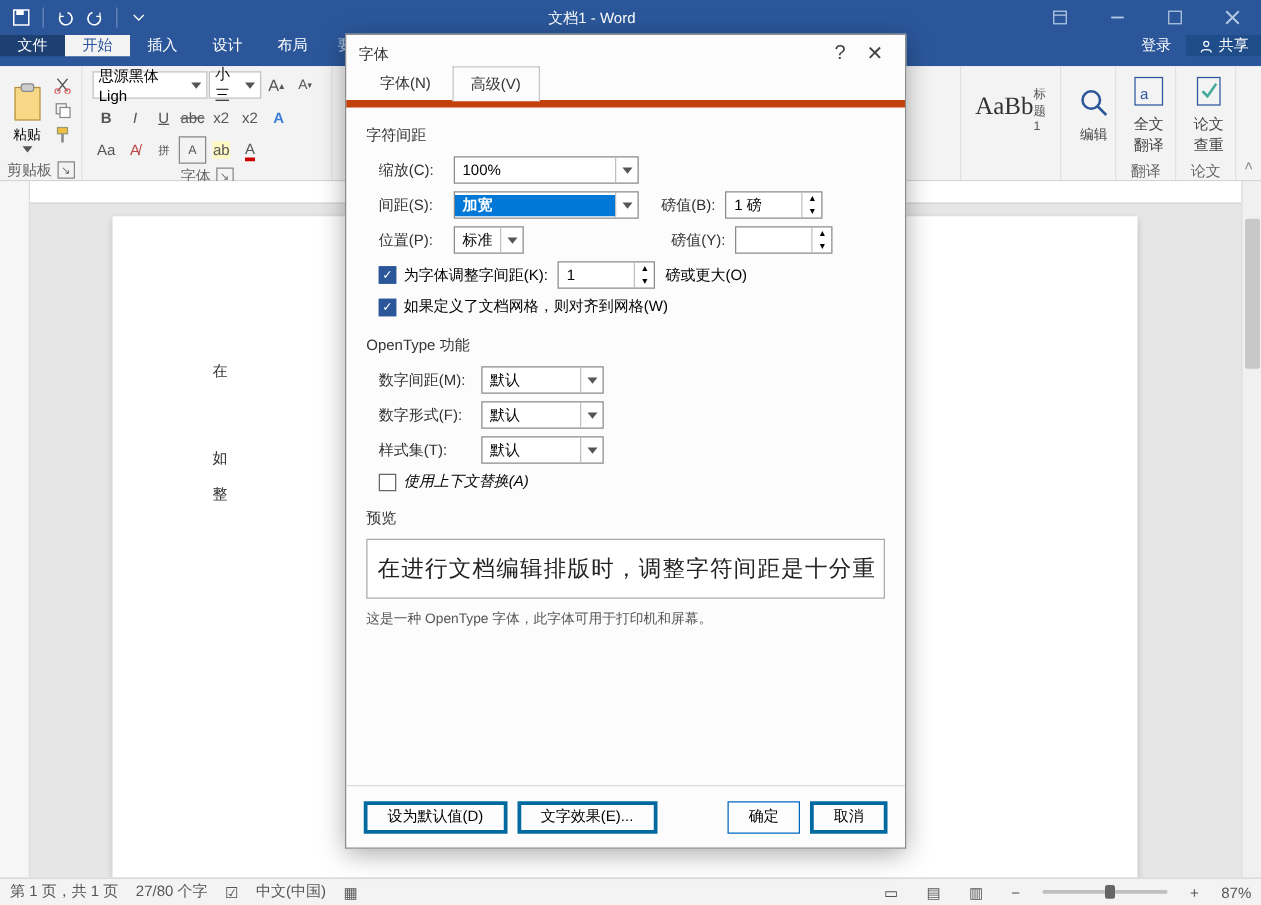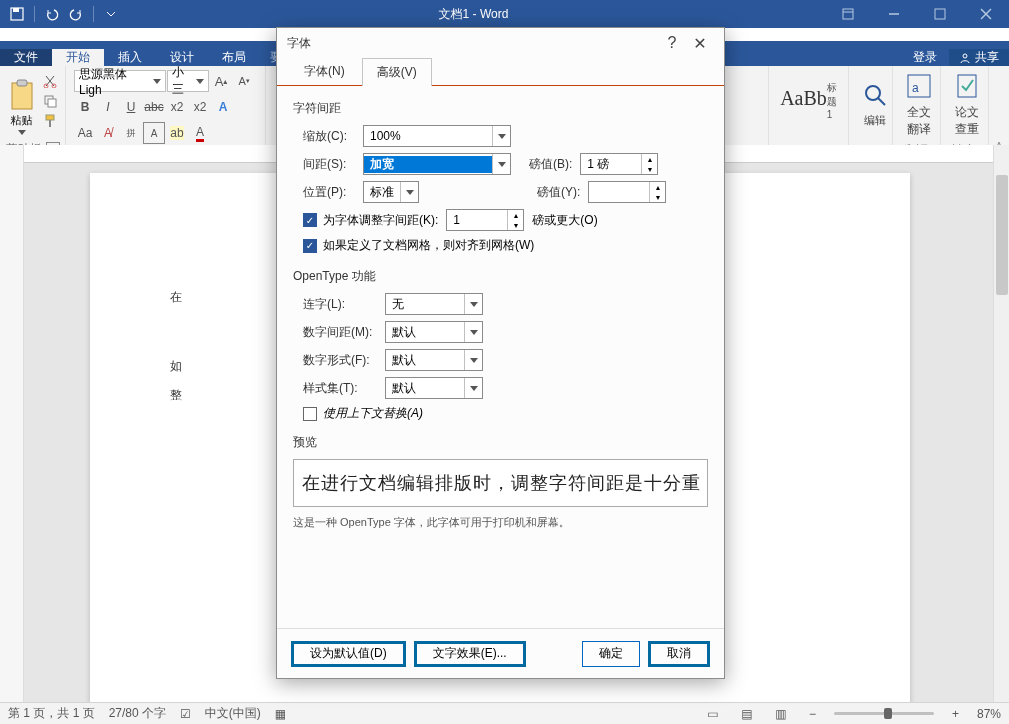--- a/index.html
+++ b/index.html
@@ -7,21 +7,21 @@
 
 .titlebar { height: 28px; background: #2b579a; display: flex; align-items: center; color: #fff; }
 .titlebar .qat { display: flex; align-items: center; gap: 2px; padding-left: 6px; }
 .titlebar .qat .qbtn { width: 22px; height: 22px; display: flex; align-items: center; justify-content: center; cursor: pointer; }
 .titlebar .qat .sep { width:1px;height:16px;background:rgba(255,255,255,.3);margin:0 4px;}
 .titlebar .title { flex: 1; text-align: center; font-size: 12px; color: #fff; }
 .titlebar .winctl { display: flex; }
 .titlebar .winctl .wbtn { width: 46px; height: 28px; display: flex; align-items: center; justify-content: center; cursor: pointer; color:#cde;}
 .titlebar .winctl .wbtn svg{opacity:.85;}
 
-.menubar { height: 25px; background: #2b579a; display: flex; align-items: flex-end; color: #fff; margin-top: 13px; }
+.menubar { height: 25px; background: #2b579a; display: flex; align-items: flex-start; color: #fff; }
 .menubar .mitem { padding: 0 14px; display: flex; align-items: center; cursor: pointer; font-size: 12px; }
 .menubar .mitem.active { background: #f3f3f3; color: #2b579a; }
 .menubar .mitem.file { background: #1e3f72; }
 .menubar .spacer { flex:1; display:flex; align-items:center; color:#b8c9e0; padding-left:10px;}
 .menubar .right { display:flex; align-items:center;}
 .menubar .right .login{padding:0 12px;cursor:pointer;}
 .menubar .right .share{background:#1e4d8a;height:100%;display:flex;align-items:center;padding:0 10px;cursor:pointer;gap:4px;}
 
 .ribbon { height: 92px; background: #f3f3f3; border-bottom: 1px solid #d4d4d4; display: flex; position: relative; }
 .ribbon .group { border-right: 1px solid #e1e1e1; padding: 2px 4px 0; display: flex; flex-direction: column; }
@@ -57,21 +57,21 @@
 .statusbar .zslider{width:100px;height:3px;background:#c0c0c0;position:relative;border-radius:2px;}
 .statusbar .zslider .zh{position:absolute;left:50px;top:-4px;width:8px;height:11px;background:#666;border-radius:2px;}
 .statusbar .sbtn{cursor:pointer;padding:0 4px;}
 .statusbar .vbtn{width:20px;height:16px;border:1px solid transparent;display:flex;align-items:center;justify-content:center;cursor:pointer;}
 
 
 .dialog { position:absolute; left:276px; top:27px; width:449px; height:652px; background:#fcfcfc; box-shadow:0 4px 20px rgba(0,0,0,.35); border:1px solid #8c8c8c; display:flex;flex-direction:column;}
 .dialog .dtitle{height:30px;display:flex;align-items:center;padding:0 10px;font-size:13px;color:#333;}
 .dialog .dtitle .dtfill{flex:1;}
 .dialog .dtitle .dtbtn{width:28px;height:28px;display:flex;align-items:center;justify-content:center;cursor:pointer;color:#444;font-size:16px;}
-.dialog .tabs{display:flex;border-bottom:1px solid #c2410c;padding:0 12px;height:28px;align-items:flex-end;}
+.dialog .tabs{display:flex;border-bottom:6px solid #c2410c;padding:0 12px;height:28px;align-items:flex-end;}
 .dialog .tabs .tab{padding:5px 14px;border:1px solid transparent;border-bottom:none;cursor:pointer;color:#333;font-size:12px;margin-right:2px;}
 .dialog .tabs .tab.active{border-color:#c5c5c5;background:#fcfcfc;position:relative;top:1px;}
 .dialog .dbody{flex:1;padding:10px 16px;overflow:hidden;}
 .fieldset-label{font-size:12px;color:#333;margin:4px 0 8px;}
 .frow{display:flex;align-items:center;margin:6px 0;gap:8px;}
 .frow label{font-size:12px;color:#333;min-width:52px;text-align:left;}
 .combobox{border:1px solid #8a8a8a;background:#fff;height:22px;display:flex;align-items:center;position:relative;}
 .combobox .cbtxt{flex:1;padding:0 6px;font-size:12px;}
 .combobox .cbarr{width:18px;height:20px;border-left:1px solid #c0c0c0;display:flex;align-items:center;justify-content:center;cursor:pointer;}
 .combobox.hl .cbtxt{background:#0078d7;color:#fff;}
@@ -432,29 +432,20 @@
     <div class="frow" style="padding-left:10px;">
       <div class="chk">
         <span class="box checked">✓</span>
         <span>如果定义了文档网格，则对齐到网格(W)</span>
       </div>
     </div>
 
     <div class="fieldset-label" style="margin-top:14px;">OpenType 功能</div>
 
     <div class="frow" style="padding-left:10px;">
-      <label style="min-width:74px;">连字(L):</label>
-      <div class="combobox" style="width:98px;">
-        <span class="cbtxt">无</span>
-        <span class="cbarr">
-            <div class="arrow-down"></div>
-          </span>
-      </div>
-    </div>
-    <div class="frow" style="padding-left:10px;">
       <label style="min-width:74px;">数字间距(M):</label>
       <div class="combobox" style="width:98px;">
         <span class="cbtxt">默认</span>
         <span class="cbarr">
             <div class="arrow-down"></div>
           </span>
       </div>
     </div>
     <div class="frow" style="padding-left:10px;">
       <label style="min-width:74px;">数字形式(F):</label>

